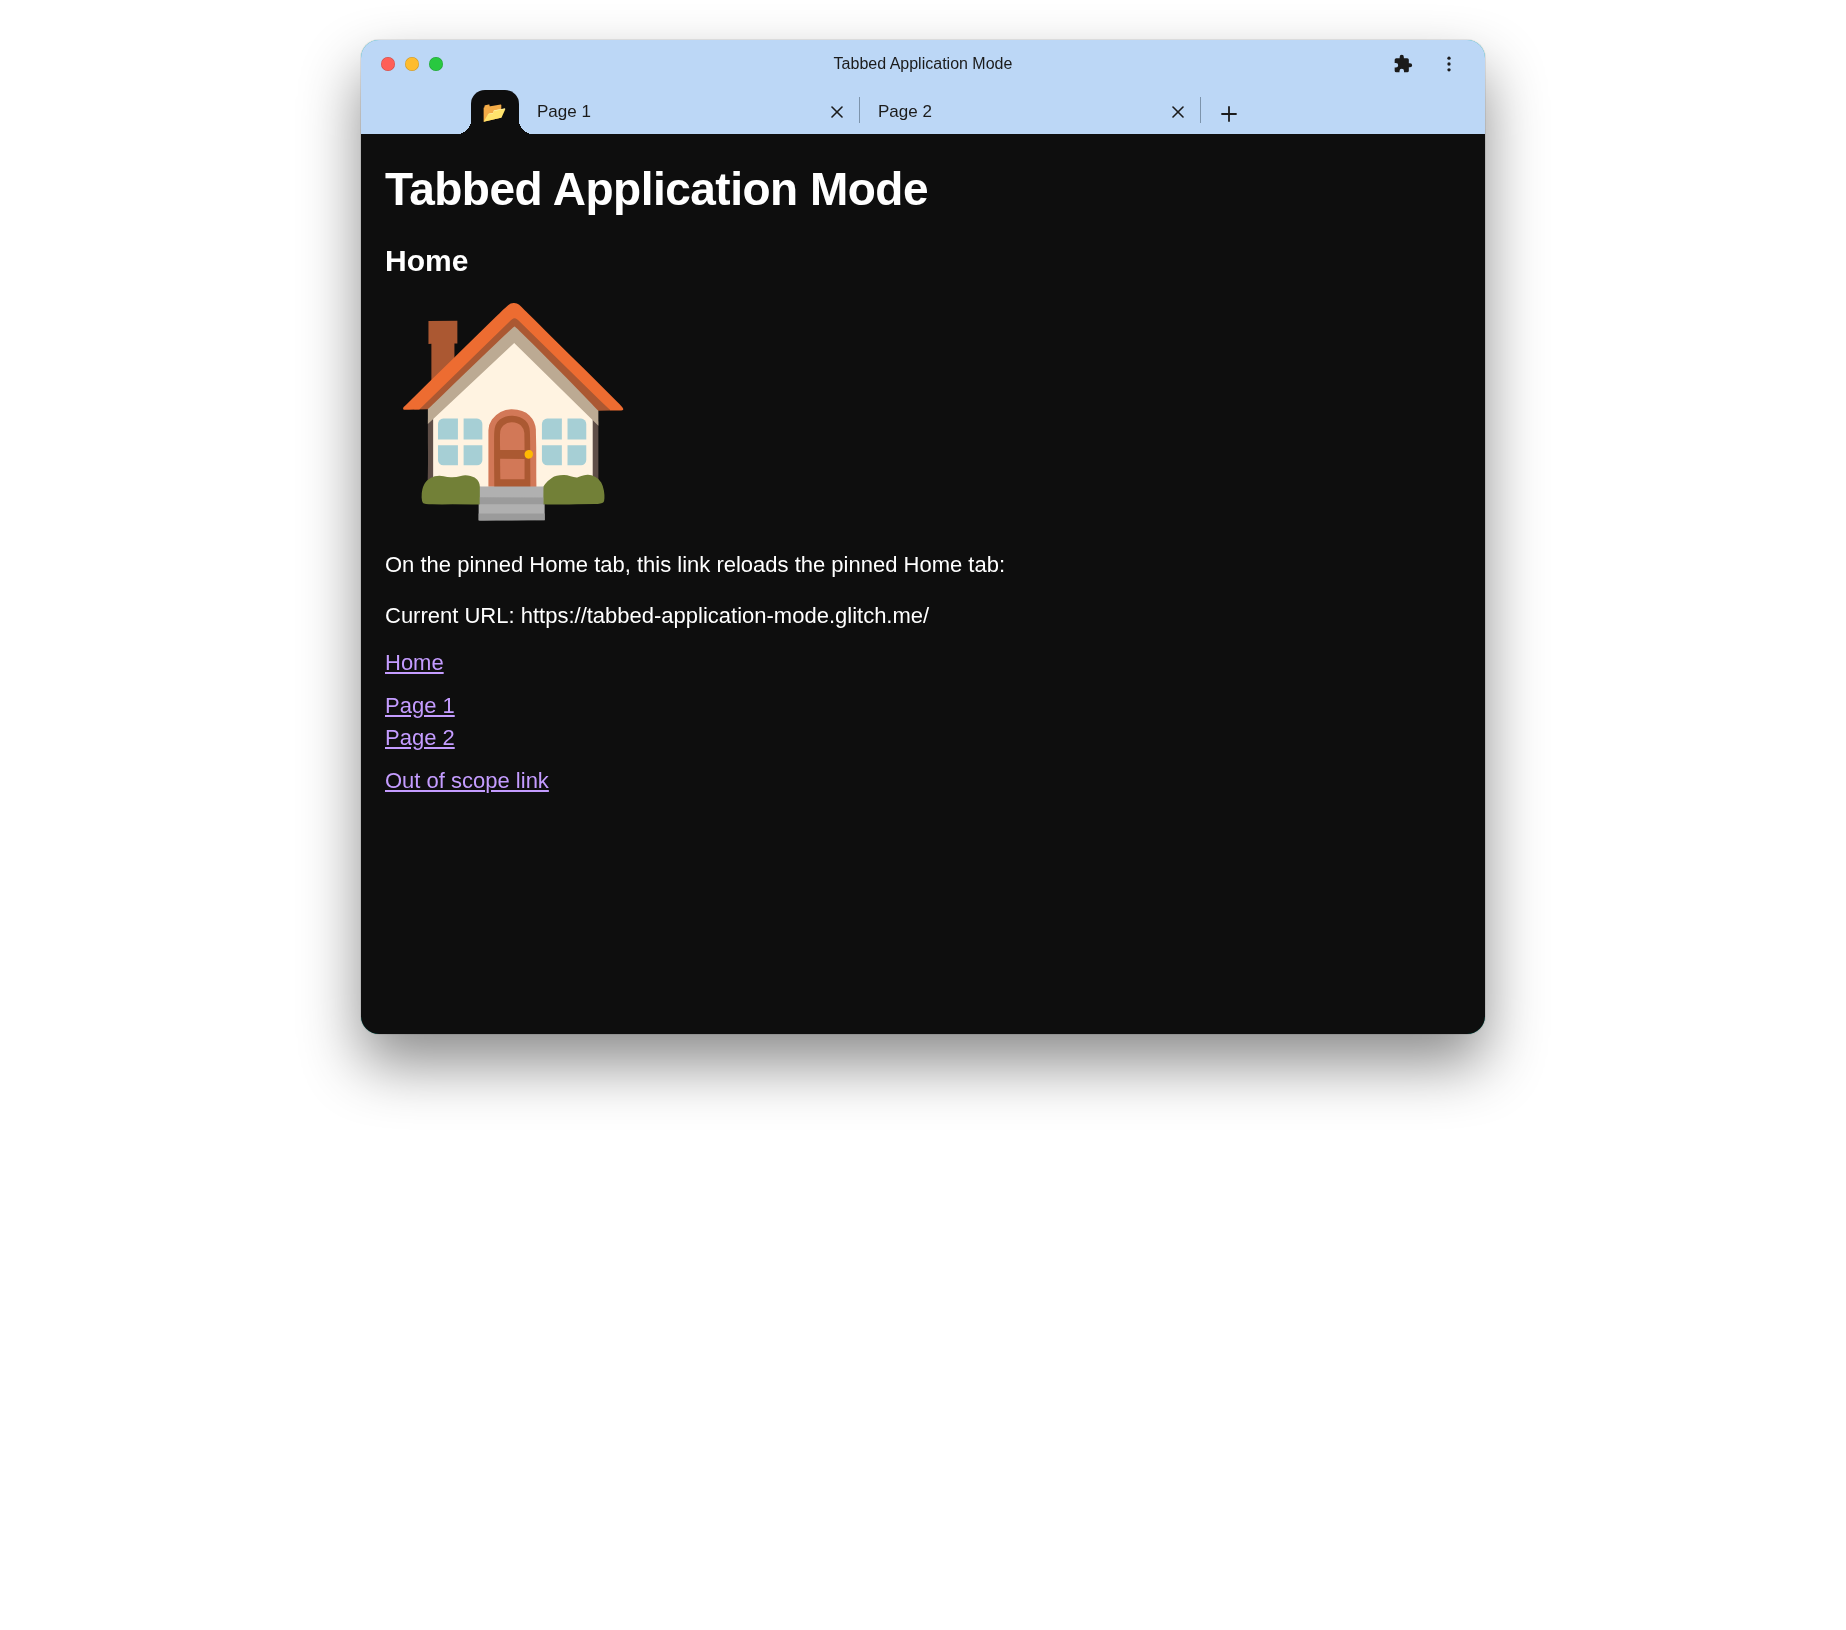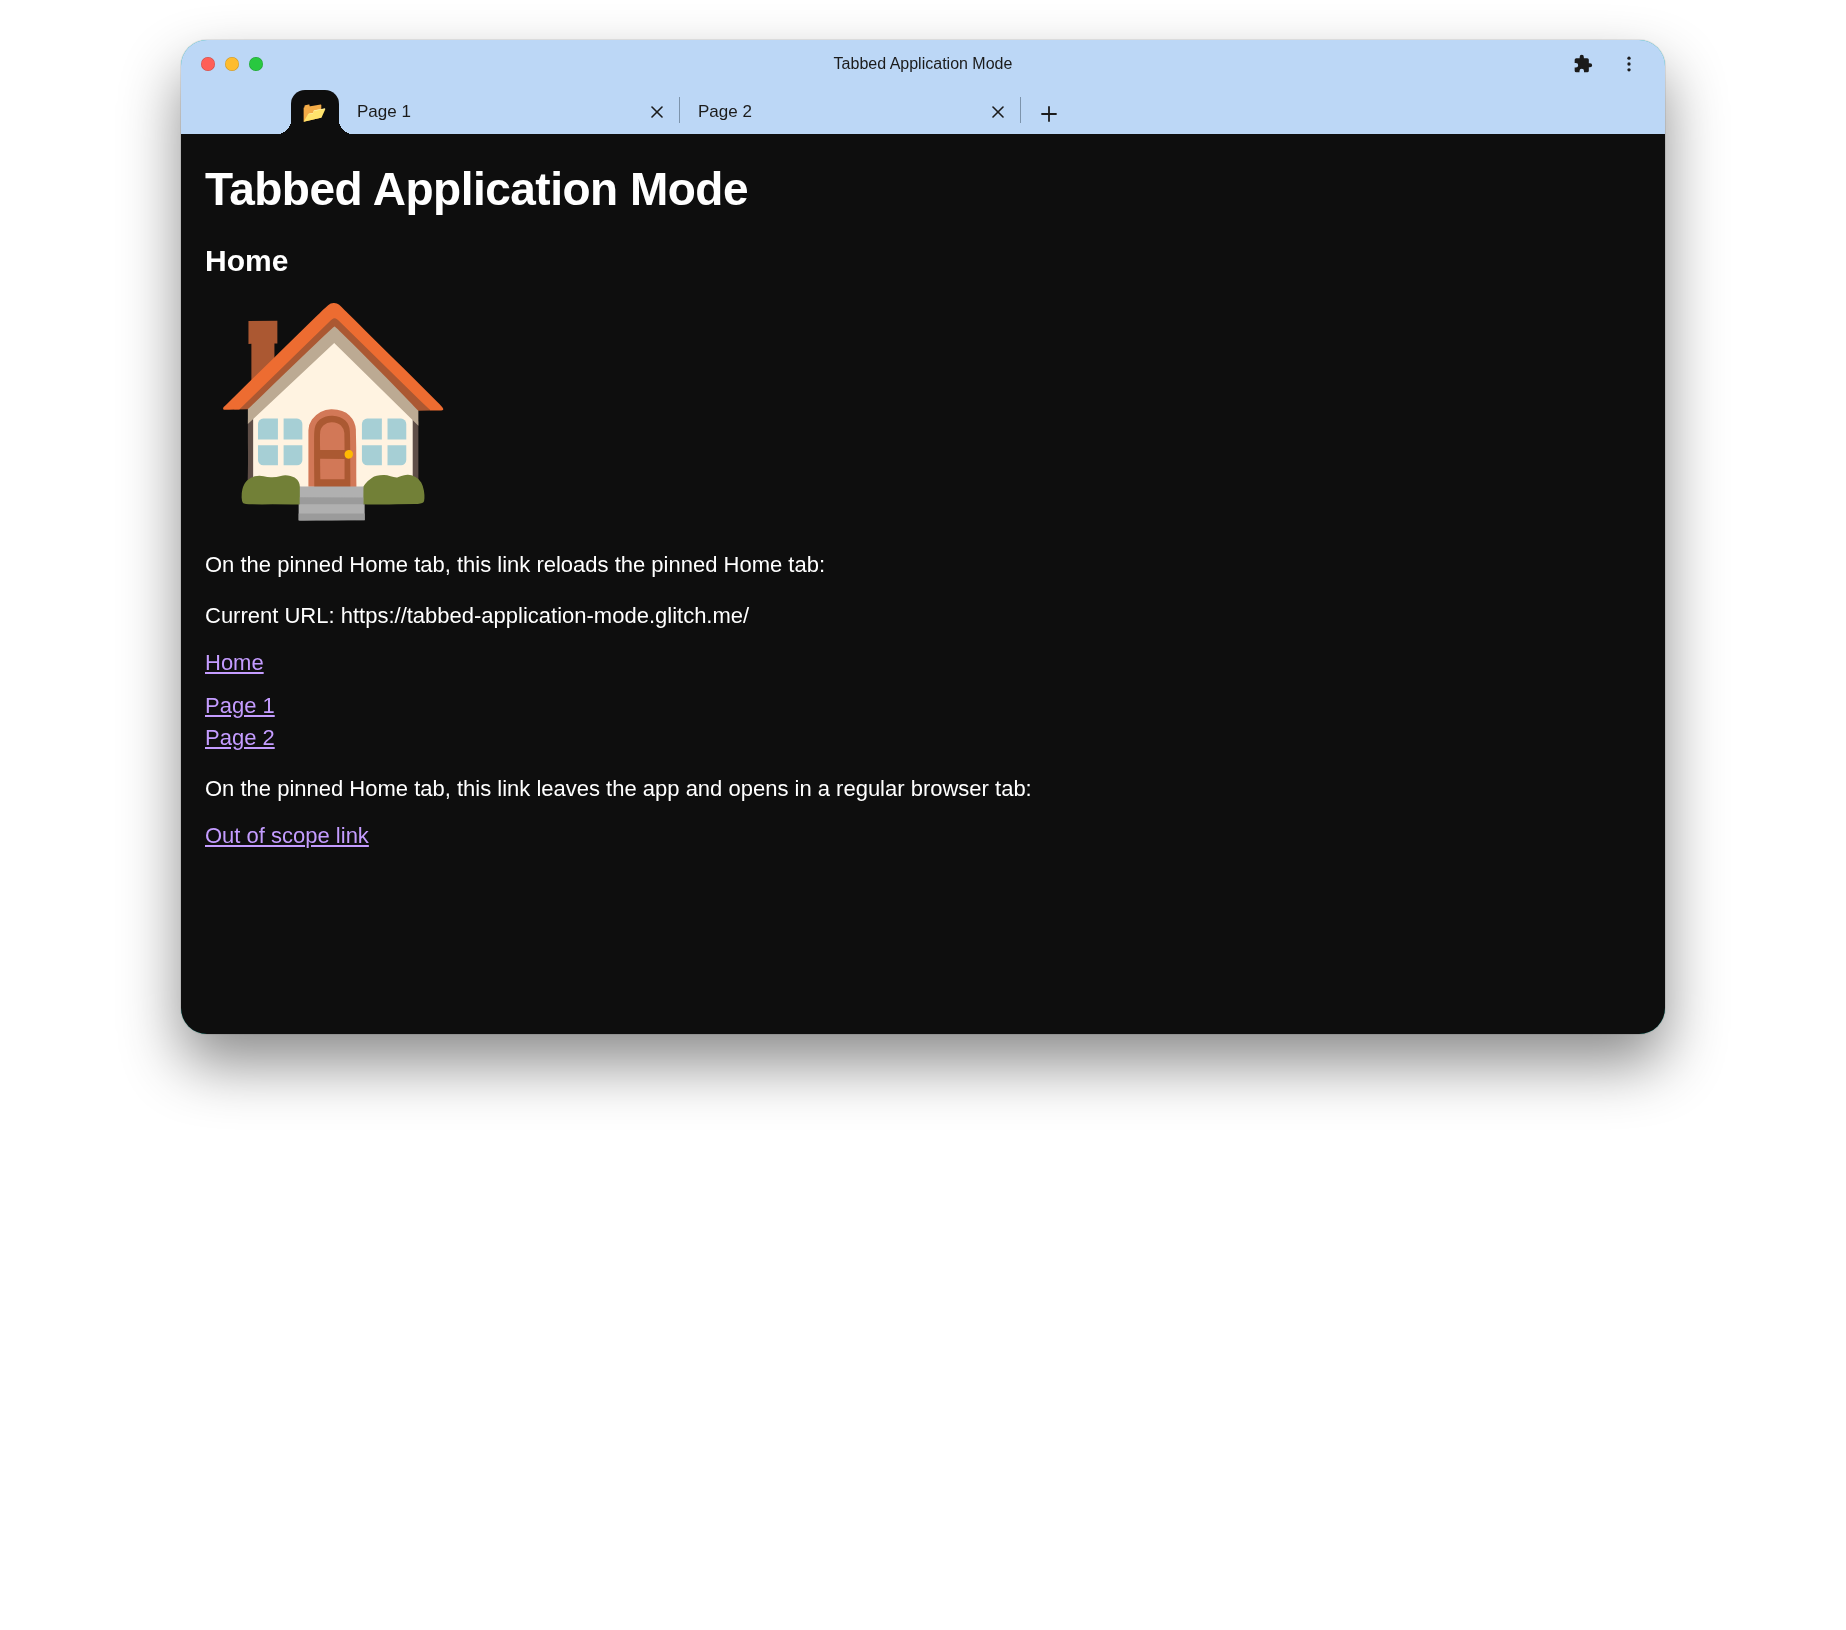--- a/index.html
+++ b/index.html
@@ -5,23 +5,23 @@
   * { box-sizing: border-box; margin: 0; padding: 0; }
   html, body { width: 100%; height: 100%; }
   body {
     font-family: -apple-system, BlinkMacSystemFont, "Segoe UI", Helvetica, Arial, sans-serif;
     background: #fff;
     display: flex;
     align-items: flex-start;
     justify-content: center;
   }
   .window {
-    width: 1484px;
+    width: 1124px;
     margin: 40px auto;
-    border-radius: 26px;
+    border-radius: 18px;
     overflow: hidden;
     box-shadow: 0 30px 60px rgba(0,0,0,0.45), 0 0 0 1px rgba(0,0,0,0.08);
     background: #14b8a6;
   }
   
   .titlebar {
     background: #bcd7f6;
     height: 48px;
     display: flex;
     align-items: center;
@@ -245,19 +245,18 @@
     <p>Current URL: https://tabbed-application-mode.glitch.me/</p>
     <div class="single-link">
       <a href="#">Home</a>
     </div>
 
     <div class="link-block">
       <a href="#">Page 1</a>
       <a href="#">Page 2</a>
     </div>
 
-    <p>On the pinned Home tab, this link leaves the app and opens in a regular browser tab:</p>
     <div class="single-link">
       <a href="#">Out of scope link</a>
     </div>
   </div>
 
 </div>
 
 </body></html>

